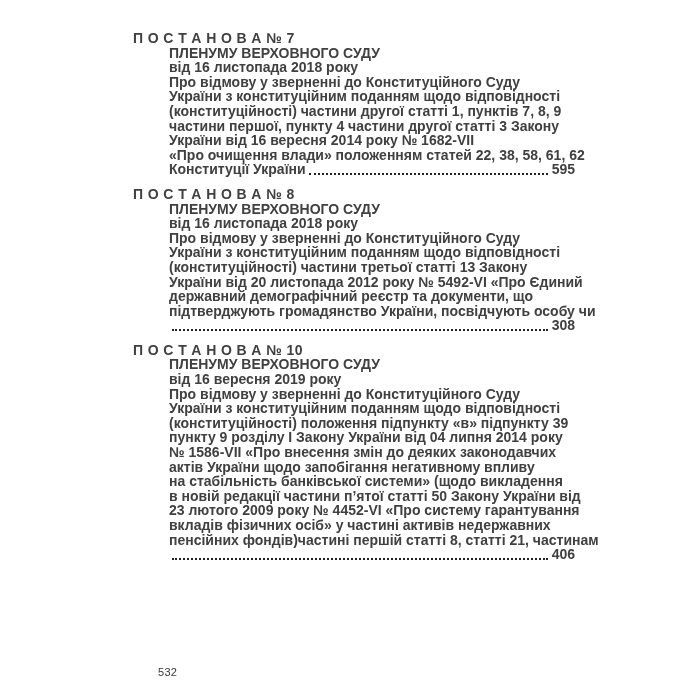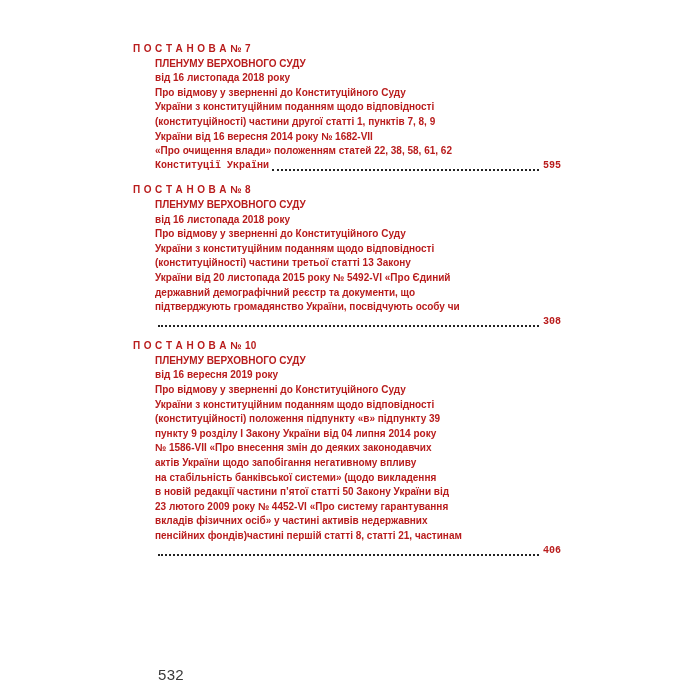--- a/index.html
+++ b/index.html
@@ -11,43 +11,42 @@
     position: relative;
     width: 700px;
     height: 700px;
     background: #ffffff;
     overflow: hidden;
     font-family: "Liberation Sans", sans-serif;
   }
   .toc {
     position: absolute;
     left: 133px;
-    top: 42px;
+    top: 31px;
     width: 428px;
-    color: #b91c1c;
-    font-size: 10px;
+    color: #404040;
+    font-size: 14px;
     font-weight: 700;
     line-height: 14.6px;
   }
   .entry {
     margin-bottom: 10px;
   }
   .heading {
     white-space: nowrap;
     letter-spacing: 0.4px;
   }
   .line {
-    margin-left: 22px;
+    margin-left: 36px;
     white-space: nowrap;
   }
   .leader-row {
     display: flex;
     align-items: baseline;
     width: calc(100% - 22px);
-    font-family: Liberation Mono, monospace;
   }
   .last-text {
     white-space: nowrap;
     flex: 0 0 auto;
   }
   .leader {
     flex: 1 1 auto;
     min-width: 14px;
     border-bottom: 2px dotted #222222;
     margin: 0 4px 2px 3px;
@@ -55,55 +54,56 @@
     height: 0;
   }
   .pagenum {
     flex: 0 0 auto;
     white-space: nowrap;
   }
   .footer-folio {
     position: absolute;
     left: 132px;
     top: 666px;
-    font-size: 15px;
+    font-size: 11px;
     font-weight: 400;
     color: #3a3a3a;
     letter-spacing: 0.3px;
     padding-left: 26px;
   }
 </style>
 </head>
 <body>
 
 <div class="page">
   <div class="toc">
       <div class="entry">
         <div class="heading">П О С Т А Н О В А № 7</div>
         <div class="line">ПЛЕНУМУ ВЕРХОВНОГО СУДУ</div>
         <div class="line">від 16 листопада 2018 року</div>
         <div class="line">Про відмову у зверненні до Конституційного Суду</div>
         <div class="line">України з конституційним поданням щодо відповідності</div>
         <div class="line">(конституційності) частини другої статті 1, пунктів 7, 8, 9</div>
+        <div class="line">частини першої, пункту 4 частини другої статті 3 Закону</div>
         <div class="line">України від 16 вересня 2014 року № 1682-VII</div>
         <div class="line">«Про очищення влади» положенням статей 22, 38, 58, 61, 62</div>
         <div class="line leader-row">
           <span class="last-text">Конституції України</span>
           <span class="leader"></span>
           <span class="pagenum">595</span>
         </div>
       </div>
       <div class="entry">
         <div class="heading">П О С Т А Н О В А № 8</div>
         <div class="line">ПЛЕНУМУ ВЕРХОВНОГО СУДУ</div>
         <div class="line">від 16 листопада 2018 року</div>
         <div class="line">Про відмову у зверненні до Конституційного Суду</div>
         <div class="line">України з конституційним поданням щодо відповідності</div>
         <div class="line">(конституційності) частини третьої статті 13 Закону</div>
-        <div class="line">України від 20 листопада 2015 року № 5492-VI «Про Єдиний</div>
+        <div class="line">України від 20 листопада 2012 року № 5492-VI «Про Єдиний</div>
         <div class="line">державний демографічний реєстр та документи, що</div>
         <div class="line">підтверджують громадянство України, посвідчують особу чи</div>
         <div class="line leader-row">
           <span class="leader"></span>
           <span class="pagenum">308</span>
         </div>
       </div>
       <div class="entry">
         <div class="heading">П О С Т А Н О В А № 10</div>
         <div class="line">ПЛЕНУМУ ВЕРХОВНОГО СУДУ</div>

